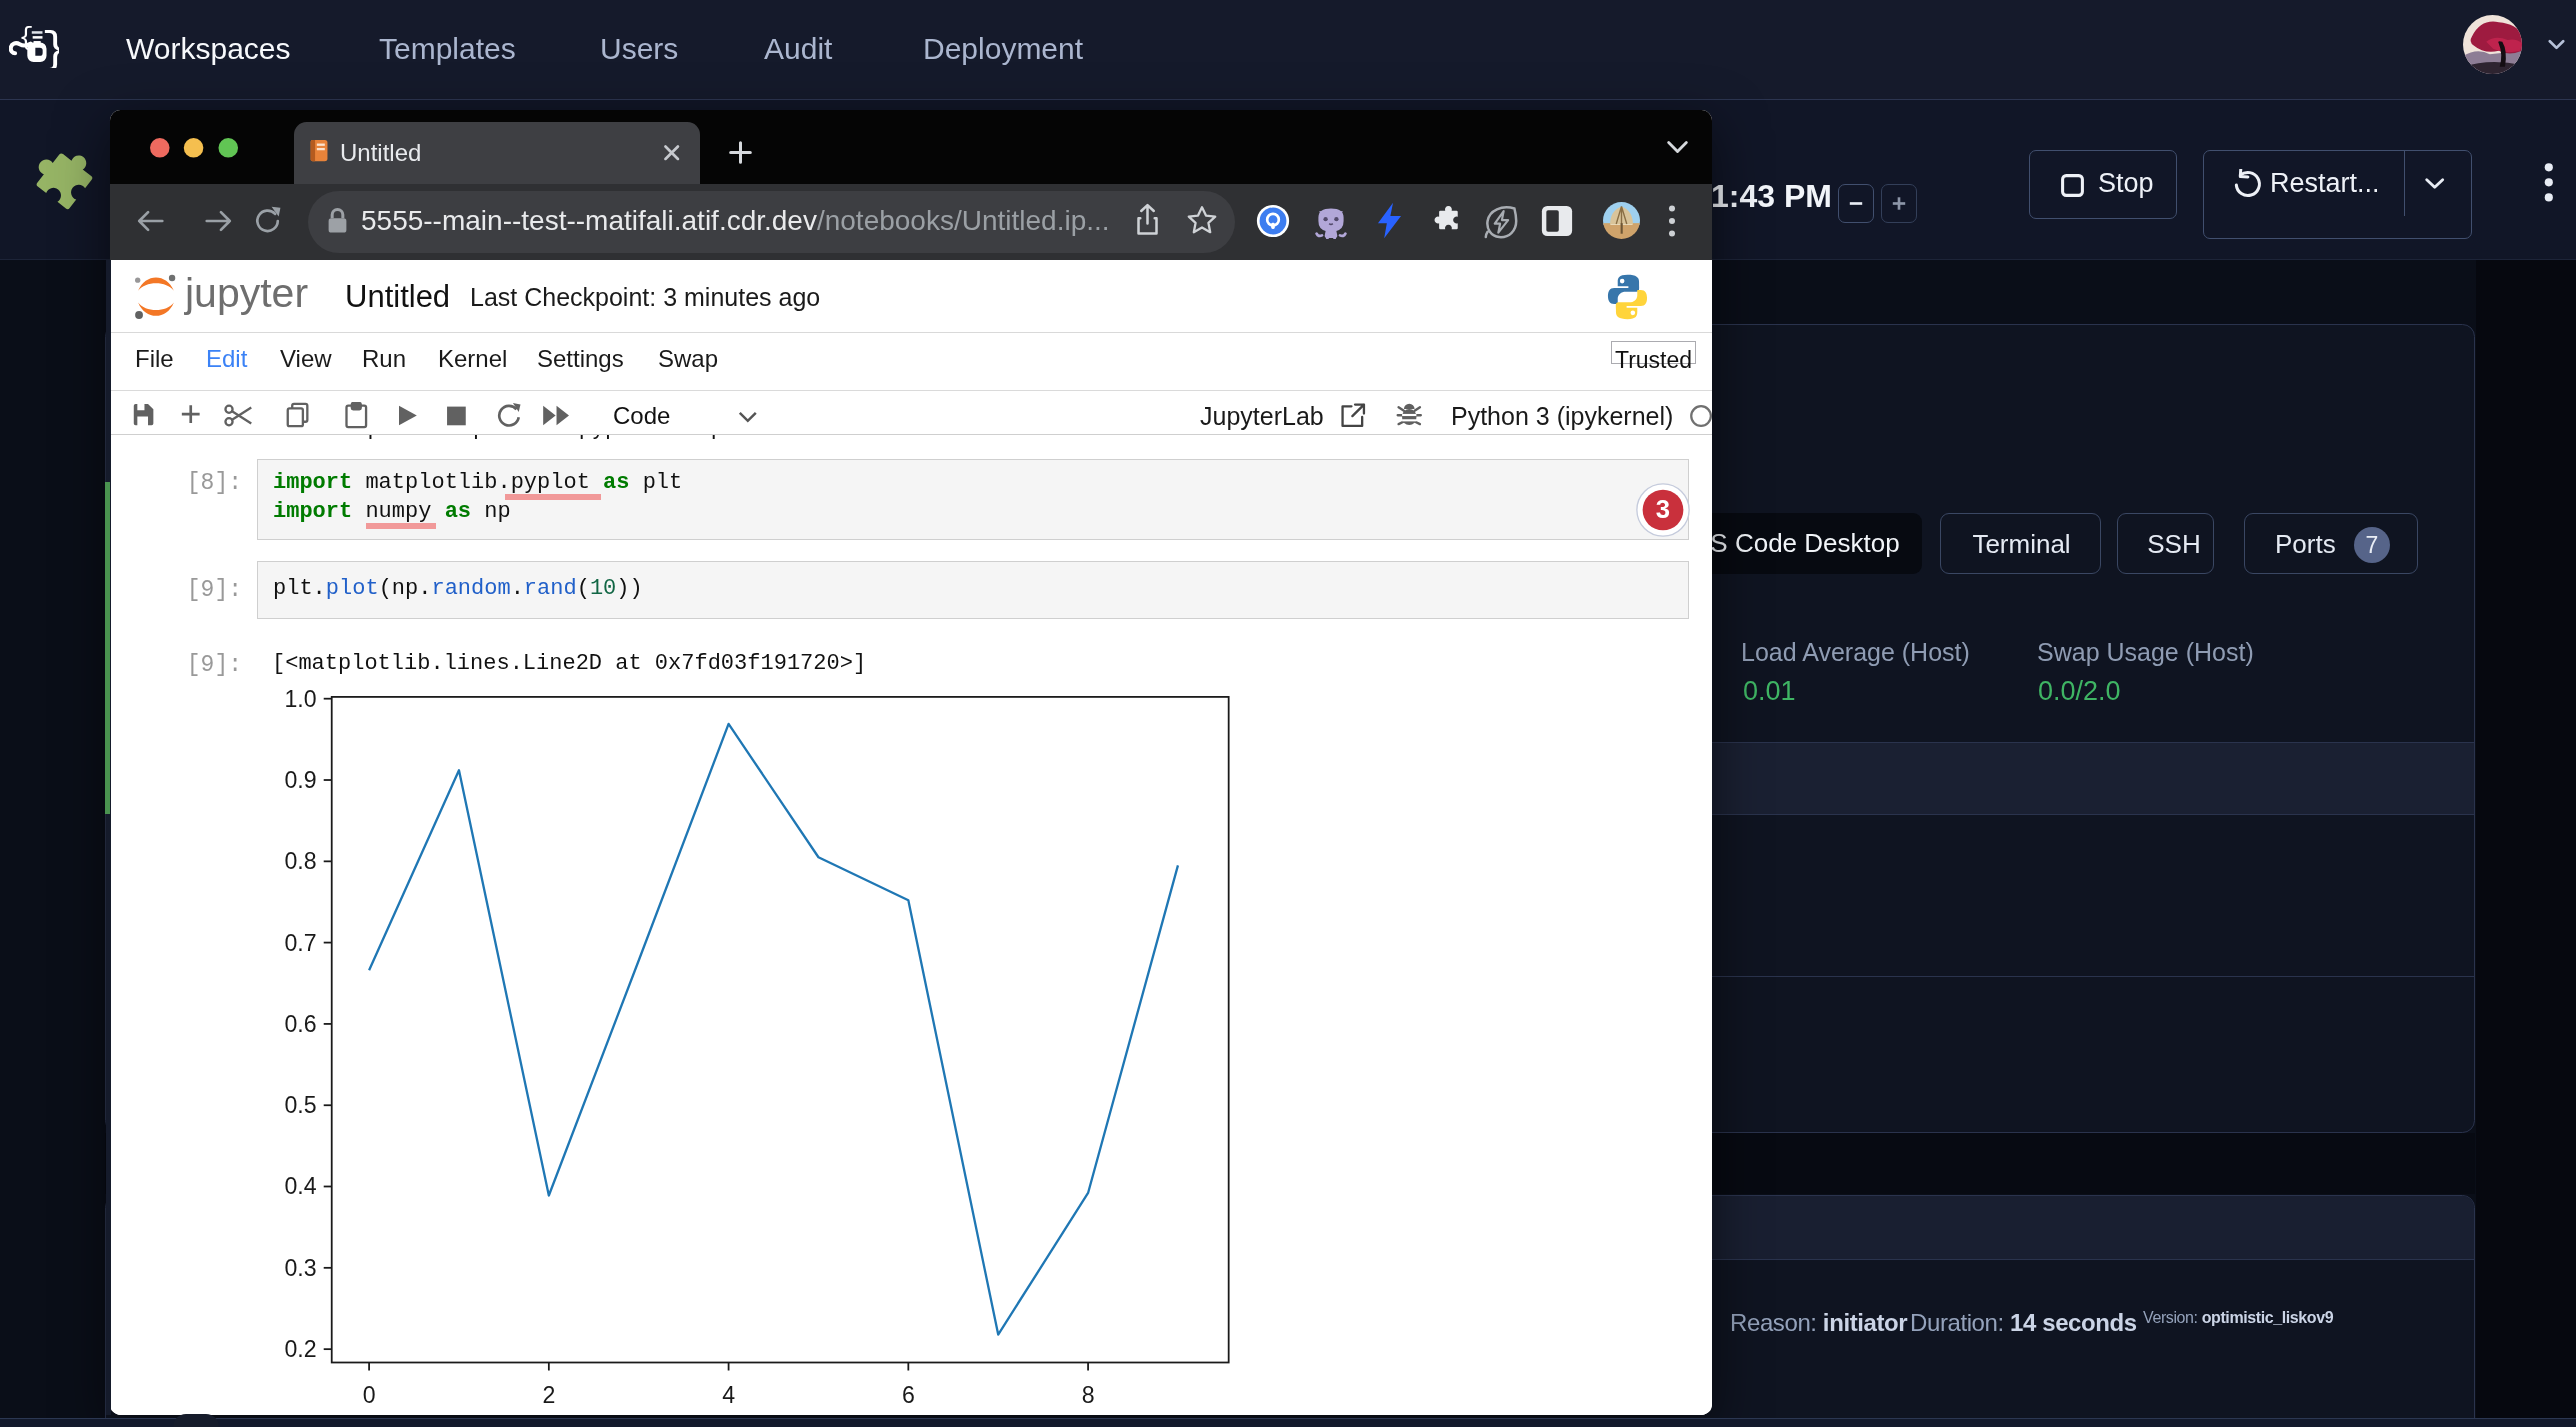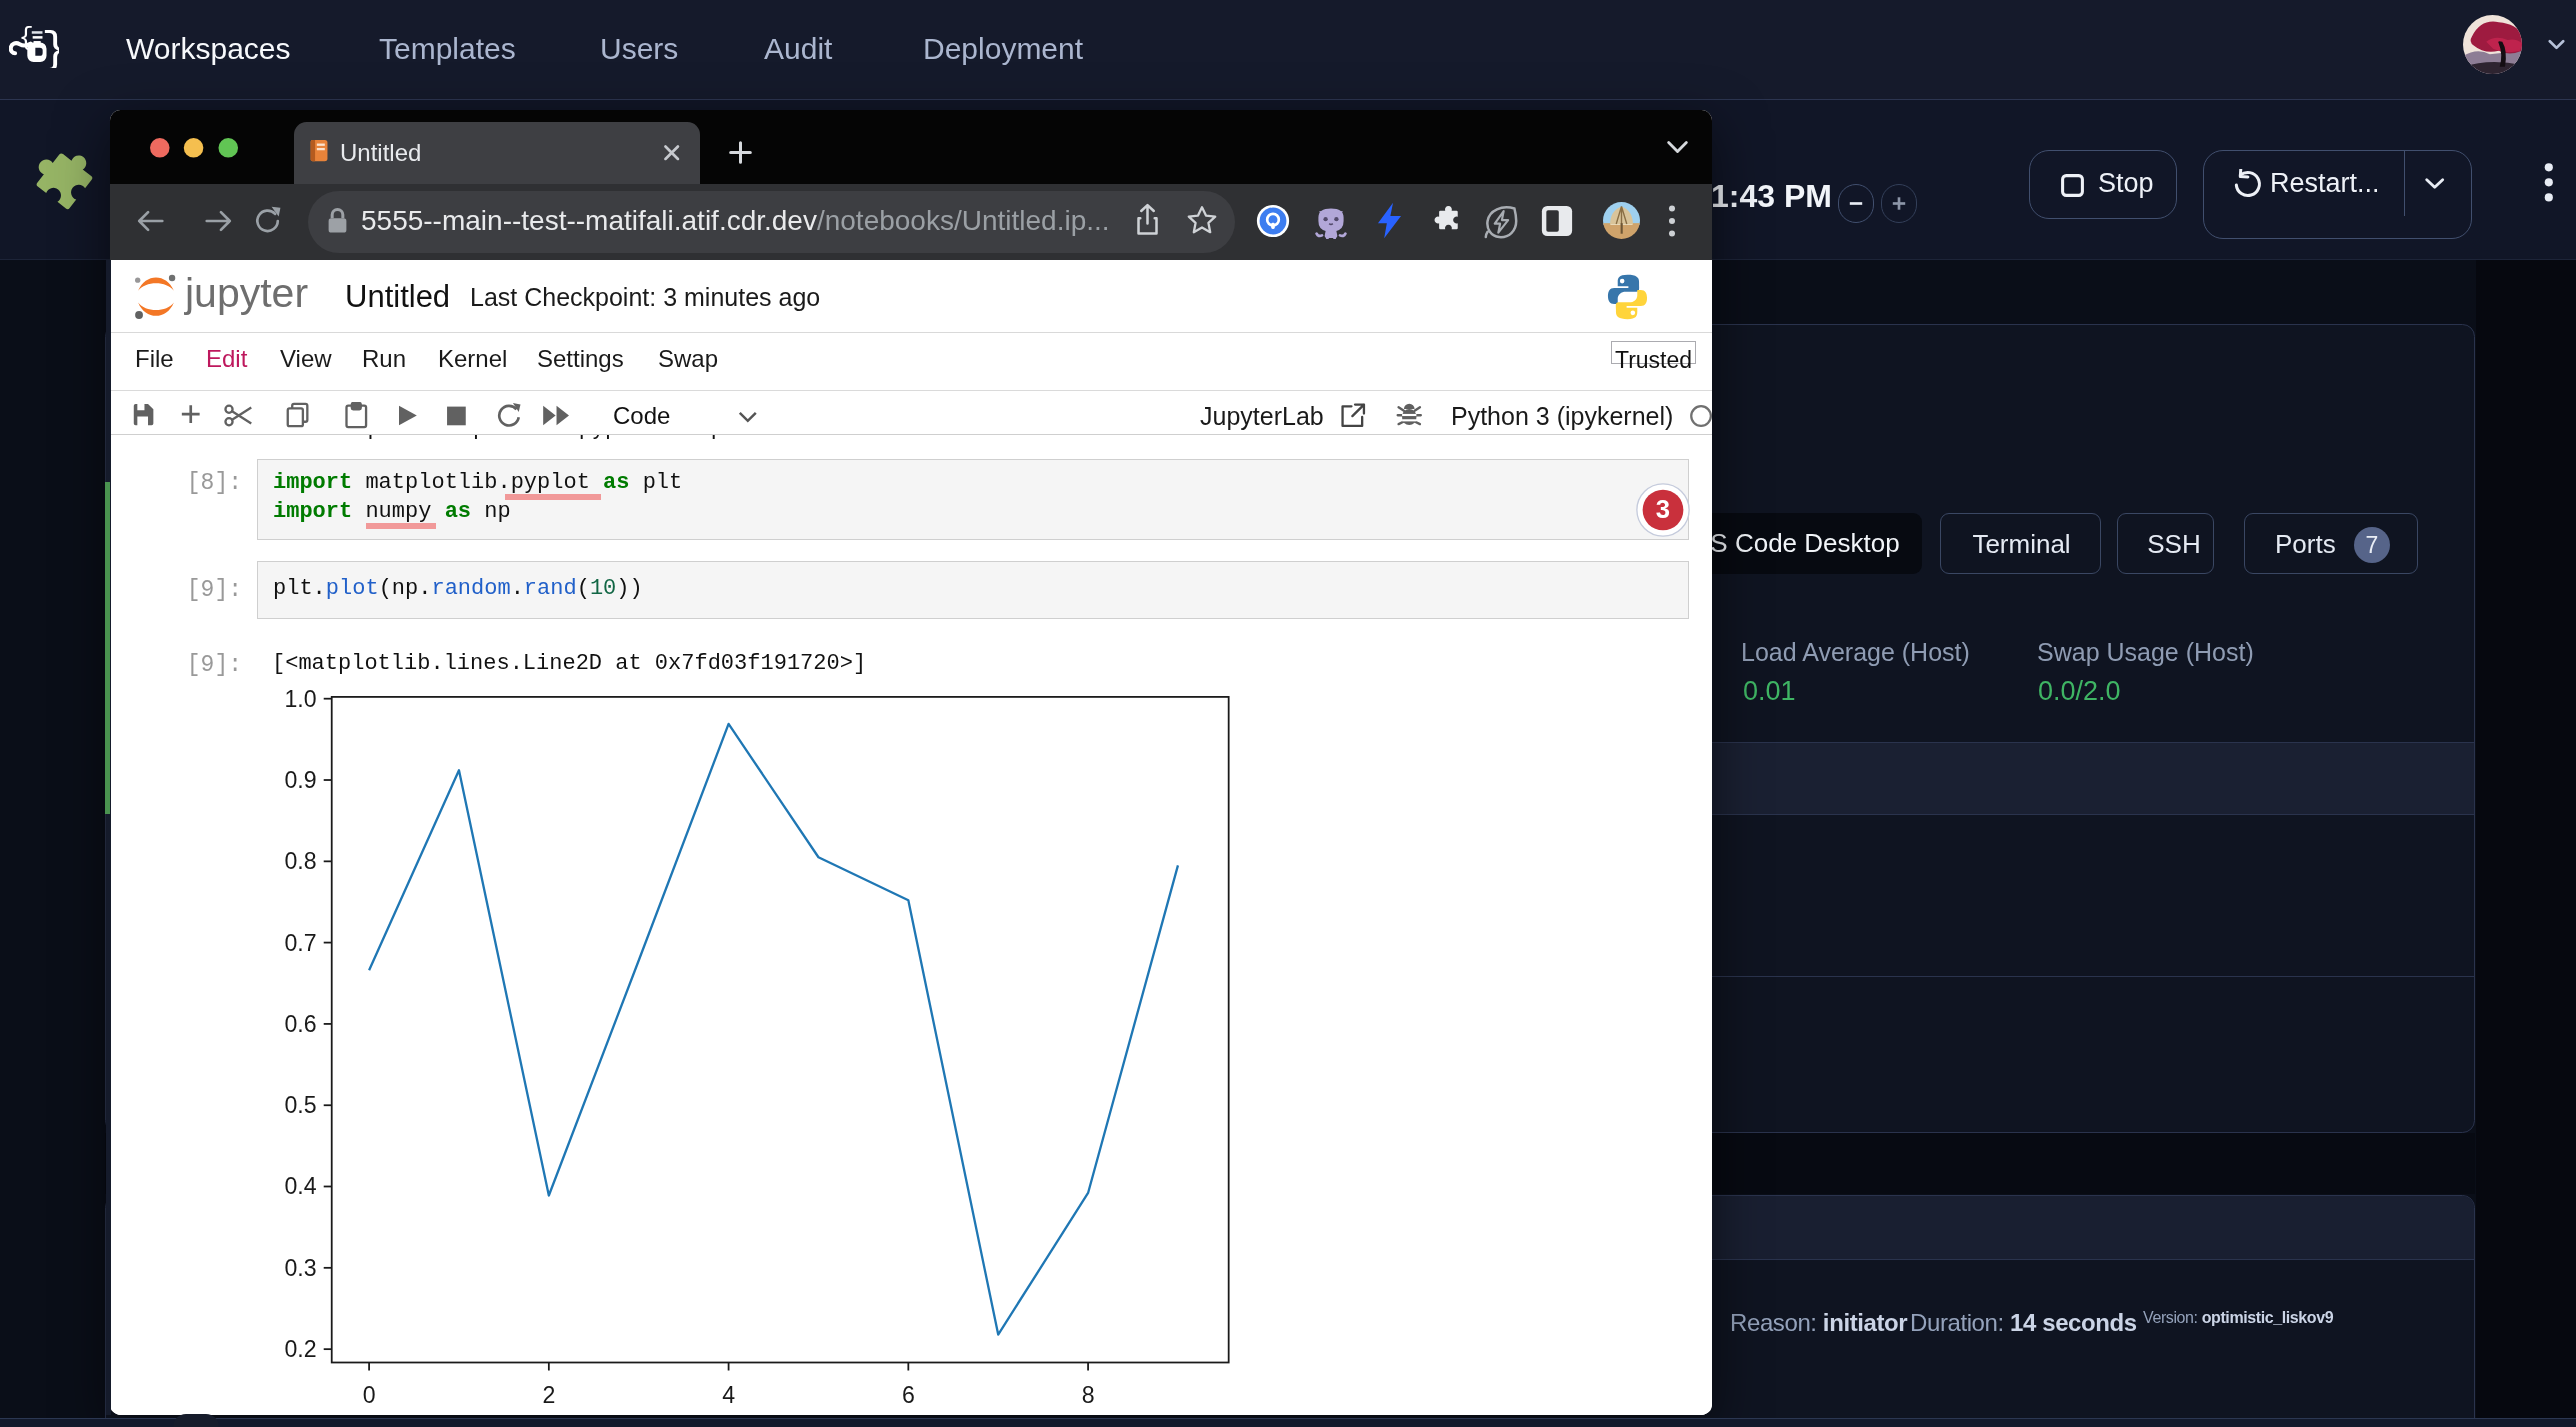--- a/index.html
+++ b/index.html
@@ -6,21 +6,21 @@
   #page{position:relative;width:2576px;height:1428px;overflow:hidden;
     background:#0a0e18;font-family:"Liberation Sans",sans-serif;}
   .abs{position:absolute;}
   
   #nav{position:absolute;left:0;top:0;width:2576px;height:100px;background:#151a2b;
     border-bottom:1.8px solid #2c3550;box-sizing:border-box;}
   .navitem{position:absolute;top:0;height:98px;line-height:98px;font-size:30px;color:#abb6cf;}
   
   #hdr{position:absolute;left:0;top:100px;width:2576px;height:160px;background:#111627;
     border-bottom:0.9px solid #1d2438;box-sizing:border-box;}
-  .hbtn{position:absolute;box-sizing:border-box;border:1.8px solid #414f6e;border-radius:20px;color:#eef1f7;}
+  .hbtn{position:absolute;box-sizing:border-box;border:1.8px solid #414f6e;border-radius:7px;color:#eef1f7;}
   
   .panel{position:absolute;left:105px;width:2370px;background:#0f1421;border:1.3px solid #2a334d;
     border-radius:12.5px;box-sizing:border-box;overflow:hidden;}
   .tabbtn{position:absolute;top:513px;height:61px;box-sizing:border-box;border:1.3px solid #3a4763;
     border-radius:9px;color:#e5eaf3;font-size:26px;text-align:center;}
   
   #win{position:absolute;left:110px;top:110px;width:1602px;height:1305px;border-radius:10.7px;
     overflow:hidden;background:#fff;box-shadow:0 16px 53px rgba(0,0,0,.55);}
   #tabstrip{position:absolute;left:0;top:0;width:1602px;height:74px;background:#050505;}
   #btoolbar{position:absolute;left:0;top:74px;width:1602px;height:76px;background:#2f3033;}
@@ -253,21 +253,21 @@
       <div class="abs" style="left:75px;top:9.8px;font-size:41px;color:#6e6e6e;">jupyter</div>
       <div class="abs" style="left:235px;top:18.7px;font-size:31px;color:#111;">Untitled</div>
       <div class="abs" style="left:360px;top:23px;font-size:25px;color:#1a1a1a;">Last Checkpoint: 3 minutes ago</div>
       <svg class="abs" style="left:1495px;top:13.4px;" width="45" height="48" viewBox="0 0 50 54">
         <path d="M25 2 C15 2 14 6 14 10 V15 H26 V17 H10 C5 17 3 21 3 26 C3 31 5 35 10 35 H14 V29 C14 24 18 21 23 21 H35 C39 21 38 17 38 13 V10 C38 5 35 2 25 2 Z M19 6.5 a2.6 2.6 0 1 1 0 5.2 a2.6 2.6 0 1 1 0 -5.2 Z" fill="#3776ab"></path>
         <path d="M25 52 C35 52 36 48 36 44 V39 H24 V37 H40 C45 37 47 33 47 28 C47 23 45 19 40 19 H36 V25 C36 30 32 33 27 33 H15 C11 33 12 37 12 41 V44 C12 49 15 52 25 52 Z M31 42.2 a2.6 2.6 0 1 1 0 5.2 a2.6 2.6 0 1 1 0 -5.2 Z" fill="#ffd43b"></path>
       </svg>
       <div class="abs" style="left:0;top:72px;width:1602px;height:0.9px;background:#d9d9d9;"></div>
 
       <div class="abs" style="left:25px;top:85px;font-size:24px;color:#1a1a1a;">File</div>
-      <div class="abs" style="left:96px;top:85px;font-size:24px;color:#be185d;">Edit</div>
+      <div class="abs" style="left:96px;top:85px;font-size:24px;color:#3b82f6;">Edit</div>
       <div class="abs" style="left:170px;top:85px;font-size:24px;color:#1a1a1a;">View</div>
       <div class="abs" style="left:252px;top:85px;font-size:24px;color:#1a1a1a;">Run</div>
       <div class="abs" style="left:328px;top:85px;font-size:24px;color:#1a1a1a;">Kernel</div>
       <div class="abs" style="left:427px;top:85px;font-size:24px;color:#1a1a1a;">Settings</div>
       <div class="abs" style="left:548px;top:85px;font-size:24px;color:#1a1a1a;">Swap</div>
       <div class="abs" style="left:1501px;top:81px;width:85px;height:23px;border:1.3px solid #ababb0;box-sizing:border-box;font-size:23px;color:#111;text-align:center;line-height:36px;">Trusted</div>
       <div class="abs" style="left:0;top:130px;width:1602px;height:0.9px;background:#dadada;"></div>
 
       <svg class="abs" style="left:22px;top:142px;" width="623" height="27" viewBox="0 0 700 30">
         <g fill="#616161">

